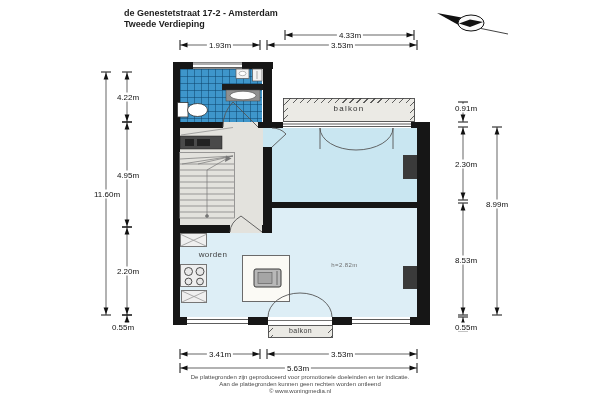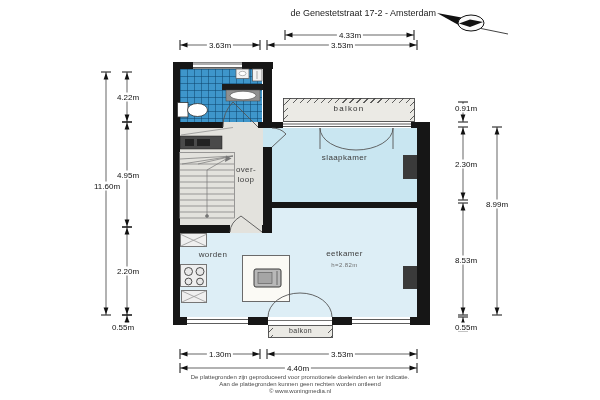--- a/index.html
+++ b/index.html
@@ -4,37 +4,38 @@
 <style>
   html,body{margin:0;padding:0;background:#fff;}
   #stage{position:relative;width:600px;height:400px;background:#fff;overflow:hidden;
          font-family:"Liberation Sans",sans-serif;}
   .abs{position:absolute;}
   .wall{position:absolute;background:#161616;}
   .room{position:absolute;}
   .rlabel{position:absolute;font-size:8px;color:#3d3d3d;letter-spacing:.4px;text-align:center;line-height:10px;}
   .dim{position:absolute;transform:translate(-50%,-50%);font-size:8px;color:#111;background:#fff;
        padding:0 2px;white-space:nowrap;line-height:9px;}
-  .title{position:absolute;left:136px;width:300px;text-align:right;font-weight:normal;font-size:9px;color:#1d1d1d;line-height:11px;}
+  .title{position:absolute;left:124px;width:300px;text-align:left;font-weight:bold;font-size:9px;color:#1d1d1d;line-height:11px;}
   .foot{position:absolute;left:0;width:600px;text-align:center;font-size:6px;color:#4a4a4a;line-height:7px;}
   .tiles{background-color:#3e96cb;
     background-image:linear-gradient(rgba(16,72,112,.55) 1px,transparent 1px),
                      linear-gradient(90deg,rgba(16,72,112,.55) 1px,transparent 1px);
     background-size:7px 7px;}
   .hatch{position:absolute;background-image:repeating-linear-gradient(135deg,rgba(70,70,70,.85) 0 1px,transparent 1px 5px);}
   .balc{position:absolute;background:#ebeae5;border:1px solid #5a5a5a;box-sizing:border-box;}
   .fixture{position:absolute;background:#efefef;border:1px solid #767676;box-sizing:border-box;}
   svg.overlay{position:absolute;left:0;top:0;pointer-events:none;}
 </style>
 </head>
 <body>
 
 <div id="stage">
 
   <div class="title" style="top:8px">de Genestetstraat 17-2 - Amsterdam</div>
+  <div class="title" style="top:19px">Tweede Verdieping</div>
 
   <div class="room tiles" style="left:180px;top:69px;width:82px;height:53px"></div>
   <div class="room" style="left:180px;top:128px;width:83px;height:97px;background:#e3e2dd"></div>
   <div class="room" style="left:272px;top:128px;width:145px;height:74px;background:#c9e6f1"></div>
   <div class="room" style="left:272px;top:208px;width:145px;height:25px;background:#ddeef6"></div>
   <div class="room" style="left:180px;top:233px;width:237px;height:84px;background:#ddeef6"></div>
 
   <div class="balc" style="left:283px;top:98px;width:132px;height:24px"></div>
   <div class="hatch" style="left:283px;top:98px;width:132px;height:5px"></div>
   <div class="hatch" style="left:283px;top:98px;width:5px;height:24px"></div>
@@ -183,45 +184,39 @@
       <line x1="463" y1="127" x2="463" y2="200" marker-start="url(#da)" marker-end="url(#da)"></line>
       <line x1="463" y1="203" x2="463" y2="315" marker-start="url(#da)" marker-end="url(#da)"></line>
       <line x1="463" y1="317" x2="463" y2="331" marker-start="url(#da)" marker-end="url(#da)"></line>
       <line x1="497" y1="127" x2="497" y2="315" marker-start="url(#da)" marker-end="url(#da)"></line>
       <line x1="180" y1="354" x2="260" y2="354" marker-start="url(#da)" marker-end="url(#da)"></line>
       <line x1="267" y1="354" x2="417" y2="354" marker-start="url(#da)" marker-end="url(#da)"></line>
       <line x1="180" y1="368" x2="417" y2="368" marker-start="url(#da)" marker-end="url(#da)"></line>
     </g>
   </svg>
 
-  <div class="rlabel" style="left:221px;top:165px;width:50px">
-    <span>over-</span><br>
-    <span>loop</span>
-  </div>
-  <div class="rlabel" style="left:272px;top:153px;width:145px">slaapkamer</div>
-  <div class="rlabel" style="left:272px;top:249px;width:145px">eetkamer</div>
   <div class="rlabel" style="left:272px;top:260px;width:145px;font-size:6px;color:#6e6e6e">h=2.82m</div>
   <div class="rlabel" style="left:183px;top:250px;width:60px">worden</div>
   <div class="rlabel" style="left:283px;top:104px;width:132px;letter-spacing:1.2px;color:#333">balkon</div>
   <div class="rlabel" style="left:268px;top:327px;width:65px;font-size:7px;line-height:8px">balkon</div>
 
   <div class="dim" style="left:350px;top:35px">4.33m</div>
-  <div class="dim" style="left:220px;top:45px">3.63m</div>
+  <div class="dim" style="left:220px;top:45px">1.93m</div>
   <div class="dim" style="left:342px;top:45px">3.53m</div>
   <div class="dim" style="left:128px;top:97px">4.22m</div>
   <div class="dim" style="left:128px;top:175px">4.95m</div>
   <div class="dim" style="left:128px;top:271px">2.20m</div>
   <div class="dim" style="left:123px;top:327px">0.55m</div>
-  <div class="dim" style="left:107px;top:186px">11.60m</div>
+  <div class="dim" style="left:107px;top:194px">11.60m</div>
   <div class="dim" style="left:466px;top:108px">0.91m</div>
   <div class="dim" style="left:466px;top:164px">2.30m</div>
   <div class="dim" style="left:466px;top:260px">8.53m</div>
   <div class="dim" style="left:466px;top:327px">0.55m</div>
   <div class="dim" style="left:497px;top:204px">8.99m</div>
-  <div class="dim" style="left:220px;top:354px">1.30m</div>
+  <div class="dim" style="left:220px;top:354px">3.41m</div>
   <div class="dim" style="left:342px;top:354px">3.53m</div>
-  <div class="dim" style="left:298px;top:368px">4.40m</div>
+  <div class="dim" style="left:298px;top:368px">5.63m</div>
 
   <div class="foot" style="top:374px">De plattegronden zijn geproduceerd voor promotionele doeleinden en ter indicatie.</div>
   <div class="foot" style="top:381px">Aan de plattegronden kunnen geen rechten worden ontleend</div>
   <div class="foot" style="top:388px">© www.woningmedia.nl</div>
 
 </div>
 
 </body></html>

